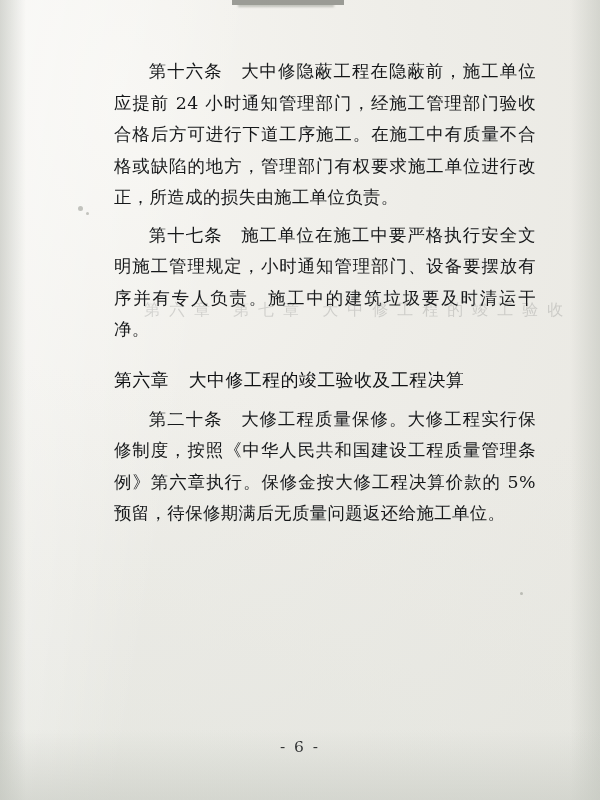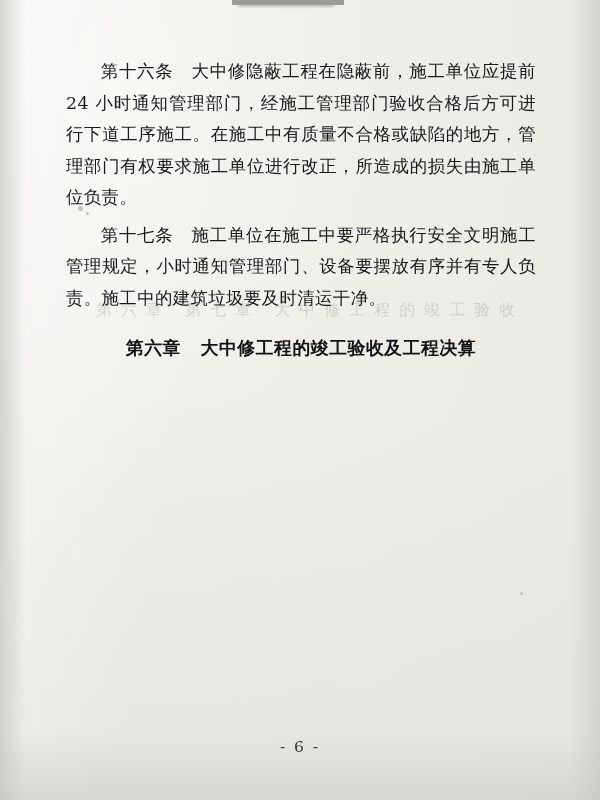--- a/index.html
+++ b/index.html
@@ -14,20 +14,21 @@
     font-family: "DejaVu Serif", "Liberation Serif", serif;
   }
   .page {
     position: relative;
     width: 600px;
     height: 800px;
     background:
       radial-gradient(ellipse at 20% 12%, #f6f5f1 0%, #eeede8 45%, #e8e7e1 100%);
     box-sizing: border-box;
     overflow: hidden;
+    padding-left: 48px;
   }
   
   .page:before {
     content: "";
     position: absolute;
     inset: 0;
     background:
       linear-gradient(100deg, rgba(255,255,255,0.55) 0%, rgba(255,255,255,0) 35%),
       linear-gradient(8deg, rgba(226,228,222,0.6) 0%, rgba(255,255,255,0) 50%);
     pointer-events: none;
@@ -95,22 +96,22 @@
   }
   p.para.tight {
     margin-bottom: 4px;
   }
   h2.section {
     margin: 18px 0 8px 0;
     font-size: 17.8px;
     line-height: 32px;
     letter-spacing: 0.6px;
     color: #101214;
-    font-weight: bold;
-    text-align: center;
+    font-weight: normal;
+    text-align: left;
     text-indent: 0;
   }
   .title-gap {
     display: inline-block;
     width: 1.1em;
   }
   .ghost-line {
     position: absolute;
     left: 96px;
     top: 300px;
@@ -164,18 +165,19 @@
     <p class="para">第十七条　施工单位在施工中要严格执行安全文明施工管理规定，小时通知管理部门、设备要摆放有序并有专人负责。施工中的建筑垃圾要及时清运干净。</p>
 
     <div class="ghost-line">第六章 第七章 大中修工程的竣工验收 工程决算 有关部门</div>
 
     <h2 class="section">
       <span>第六章</span><span class="title-gap"></span><span>大中修工程的竣工验收及工程决算</span>
     </h2>
 
 
 
+    <p class="para tight">第二十条　大修工程质量保修。大修工程实行保修制度，按照《中华人民共和国建设工程质量管理条例》第六章执行。保修金按大修工程决算价款的 5%预留，待保修期满后无质量问题返还给施工单位。</p>
 
   </div>
 
   <div class="pagenum">- 6 -</div>
 
 </div>
 
 </body></html>

